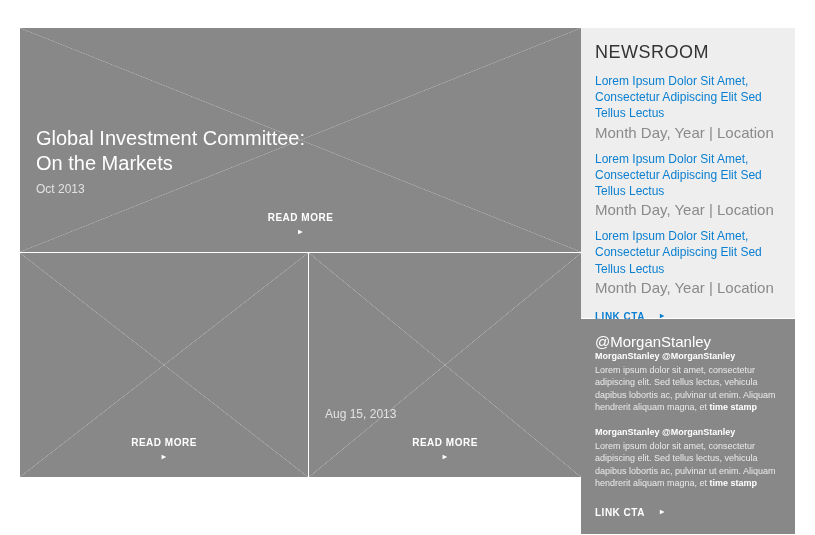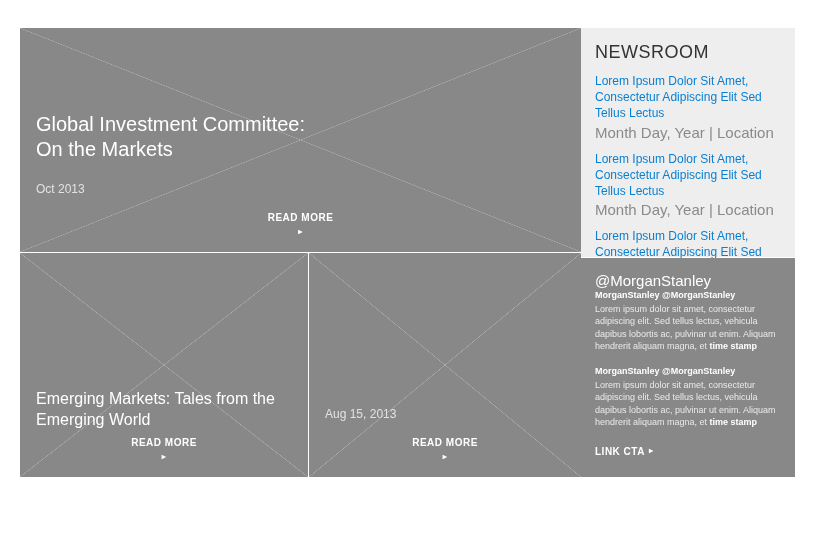--- a/index.html
+++ b/index.html
@@ -29,33 +29,33 @@
     display: flex; flex-direction: column; justify-content: flex-end;
     color: #fff;
     background:
       linear-gradient(to top right, transparent calc(50% - .5px), rgba(255,255,255,.35) 50%, transparent calc(50% + .5px)),
       linear-gradient(to top left, transparent calc(50% - .5px), rgba(255,255,255,.35) 50%, transparent calc(50% + .5px)),
       #888;
   }
   .card.a { grid-column: 1; grid-row: 2; border-right: 1px solid #fff; }
   .card.b { grid-column: 2; grid-row: 2; }
 
-  .hero h2 { font-size: 20px; font-weight: 400; line-height: 1.25; margin-bottom: 20px; max-width: 80%; }
+  .hero h2 { font-size: 20px; font-weight: 400; line-height: 1.25; margin-bottom: 6px; max-width: 80%; }
   .card h3 { font-size: 16px; font-weight: 400; line-height: 1.3; margin-bottom: 6px; max-width: 95%; }
   .date { font-size: 12px; color: #e2e2e2; margin-bottom: 16px; font-weight: 400; }
   .readmore { font-size: 10px; font-weight: 700; letter-spacing: .5px; color: #fff; display: inline-flex; align-items: center; gap: 4px; cursor: pointer; flex-direction: column; }
   .readmore .arrow { font-size: 8px; }
 
   .rightcol { grid-column: 3; grid-row: 1 / span 2; display: flex; flex-direction: column; }
-  .newsroom { background: #eeeeee; padding: 14px 14px 4px 14px; color: #444; height: 230px; border-bottom: 1px solid #fff;}
+  .newsroom { background: #eeeeee; padding: 14px 14px 4px 14px; color: #444; height: 291px; border-bottom: 1px solid #fff;}
   .newsroom-title { font-size: 18px; font-weight: 400; letter-spacing: .5px; color: #333; margin-bottom: 10px; }
   .news-item { margin-bottom: 10px; }
   .news-link { color: #0a7fd1; font-size: 12px; line-height: 1.35; cursor: pointer; }
   .news-meta { color: #8a8a8a; font-size: 15px; margin-top: 2px; }
-  .link-cta { color: #0a7fd1; font-size: 10px; font-weight: 700; letter-spacing: .5px; display: inline-flex; align-items: flex-start; gap: 4px; cursor: pointer; margin-top: 4px;}
+  .link-cta { color: #0a7fd1; font-size: 10px; font-weight: 700; letter-spacing: .5px; display: inline-flex; align-items: flex-start; gap: 15px; cursor: pointer; margin-top: 4px;}
   .link-cta .arrow { font-size: 8px; }
 
   .twitter { background: #888; color: #fff; padding: 14px; flex: 1; }
   .twitter-title { font-size: 15px; font-weight: 400; margin-bottom: 0; }
   .tweet { font-size: 9px; line-height: 1.4; color: #eaeaea; margin-bottom: 12px; }
   .tweet .author { font-weight: 700; color: #fff; display: block; margin-bottom: 1px; }
   .tweet .stamp { font-weight: 700; color: #fff; }
   .twitter .link-cta { color: #fff; margin-top: 2px;}
 </style>
 </head>
@@ -68,21 +68,20 @@
       <h2 style="white-space: pre-line;">Global Investment Committee:
 On the Markets</h2>
       <div class="date">Oct 2013</div>
       <div class="readmore">
         <span>READ MORE</span>
         <span class="arrow">▸</span>
       </div>
     </div>
 
     <div class="card a">
-      <h3>Emerging Markets: Tales from the Emerging World</h3>
       <div class="readmore">
         <span>READ MORE</span>
         <span class="arrow">▸</span>
       </div>
     </div>
 
     <div class="card b">
       <div class="date">Aug 15, 2013</div>
       <div class="readmore">
         <span>READ MORE</span>

